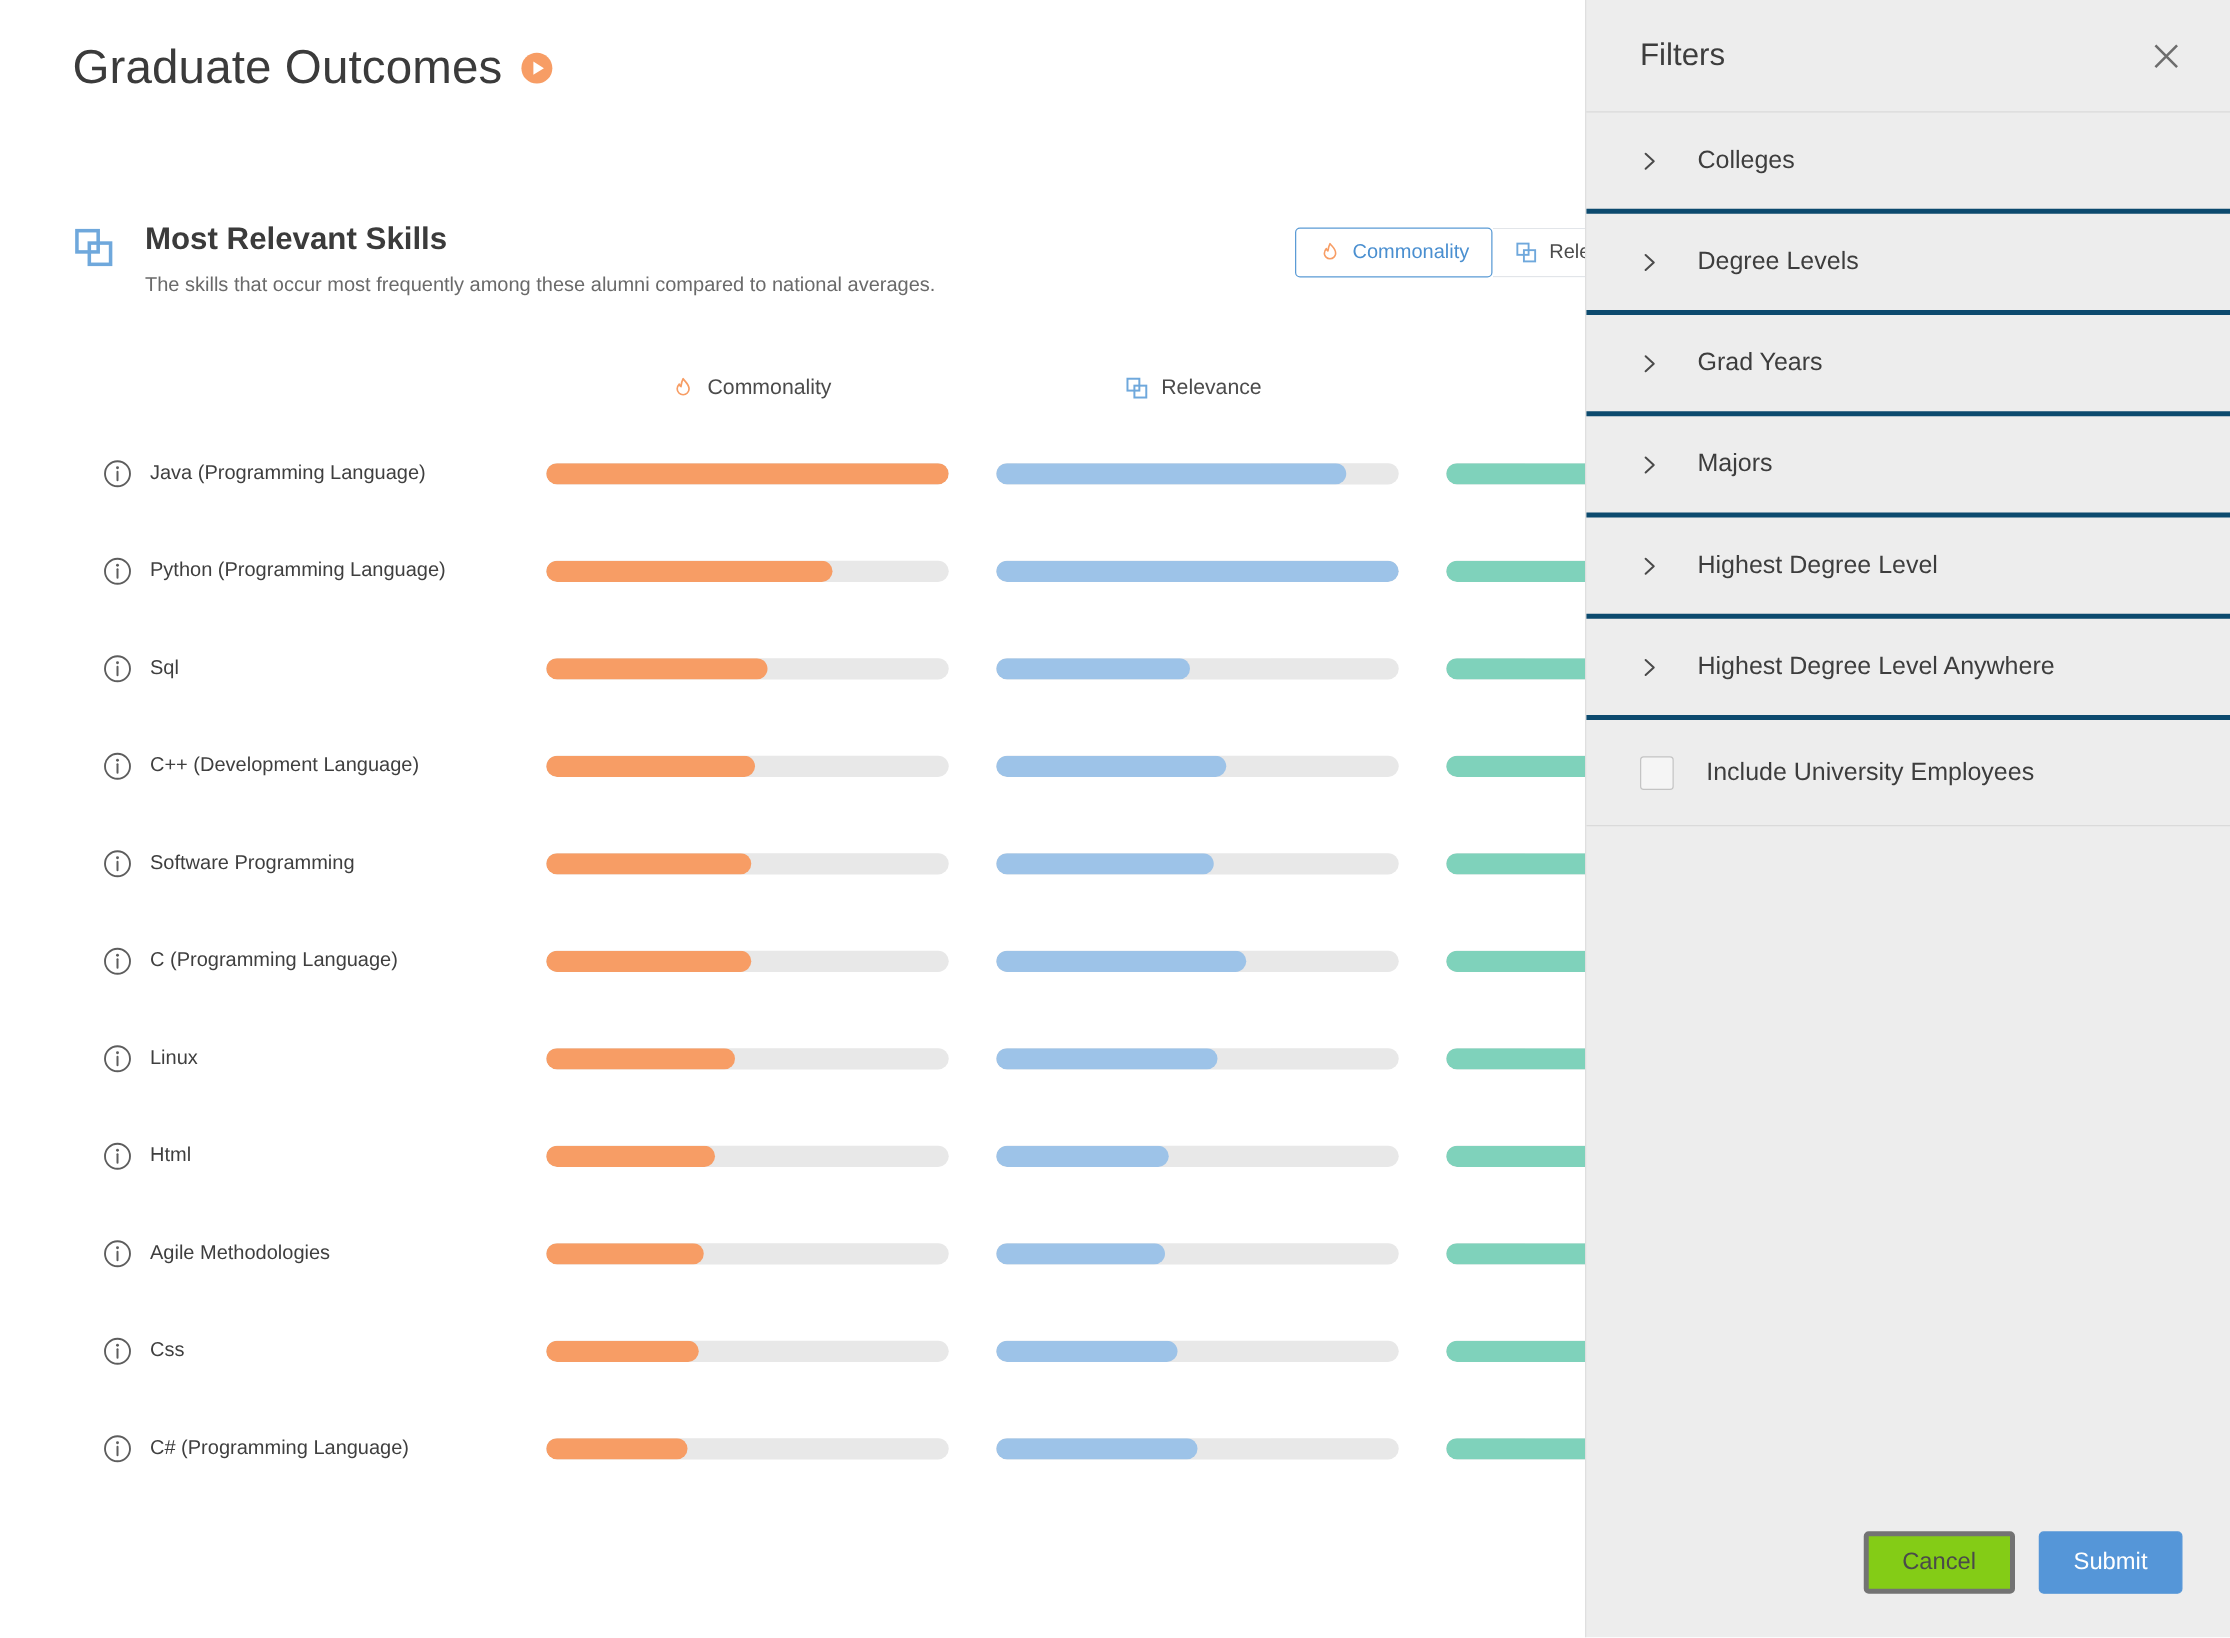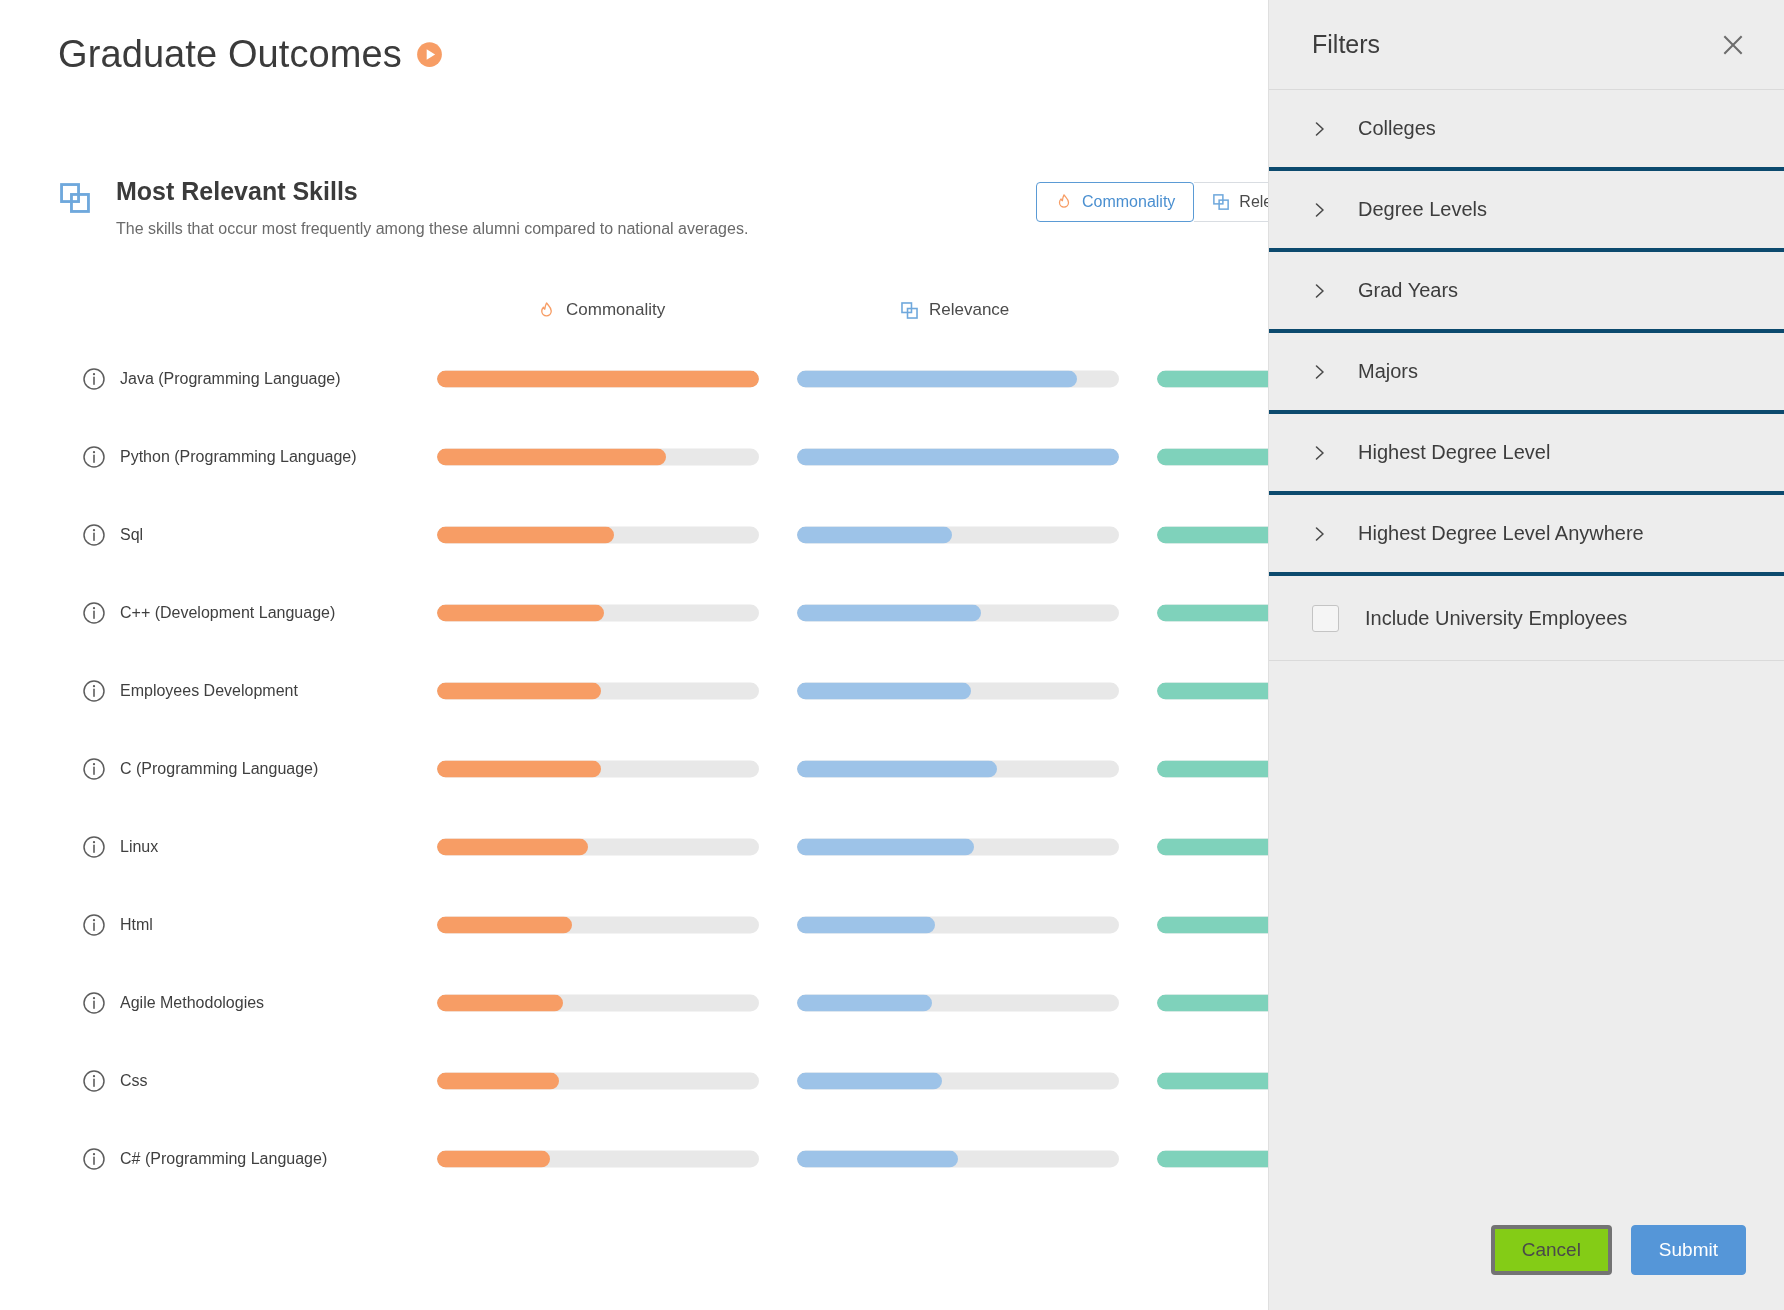--- a/index.html
+++ b/index.html
@@ -247,21 +247,21 @@
           <div class="bar-fill f3" style="width:100%"></div>
         </div>
       </div>
       <div class="row">
         <div class="row-label">
           <svg class="info-ico" viewBox="0 0 24 24">
             <circle cx="12" cy="12" r="10" fill="none" stroke="#5d5d5d" stroke-width="1.5"></circle>
             <circle cx="12" cy="7.2" r="1.15" fill="#5d5d5d"></circle>
             <path d="M12 10.4 L12 17.2" stroke="#5d5d5d" stroke-width="1.6" stroke-linecap="round"></path>
           </svg>
-          <span class="skill-name">Employees Development</span>
+          <span class="skill-name">Software Programming</span>
         </div>
         <div class="bar-track t1">
           <div class="bar-fill f1" style="width:51%"></div>
         </div>
         <div class="bar-track t2">
           <div class="bar-fill f2" style="width:54%"></div>
         </div>
         <div class="bar-track t3">
           <div class="bar-fill f3" style="width:100%"></div>
         </div>

